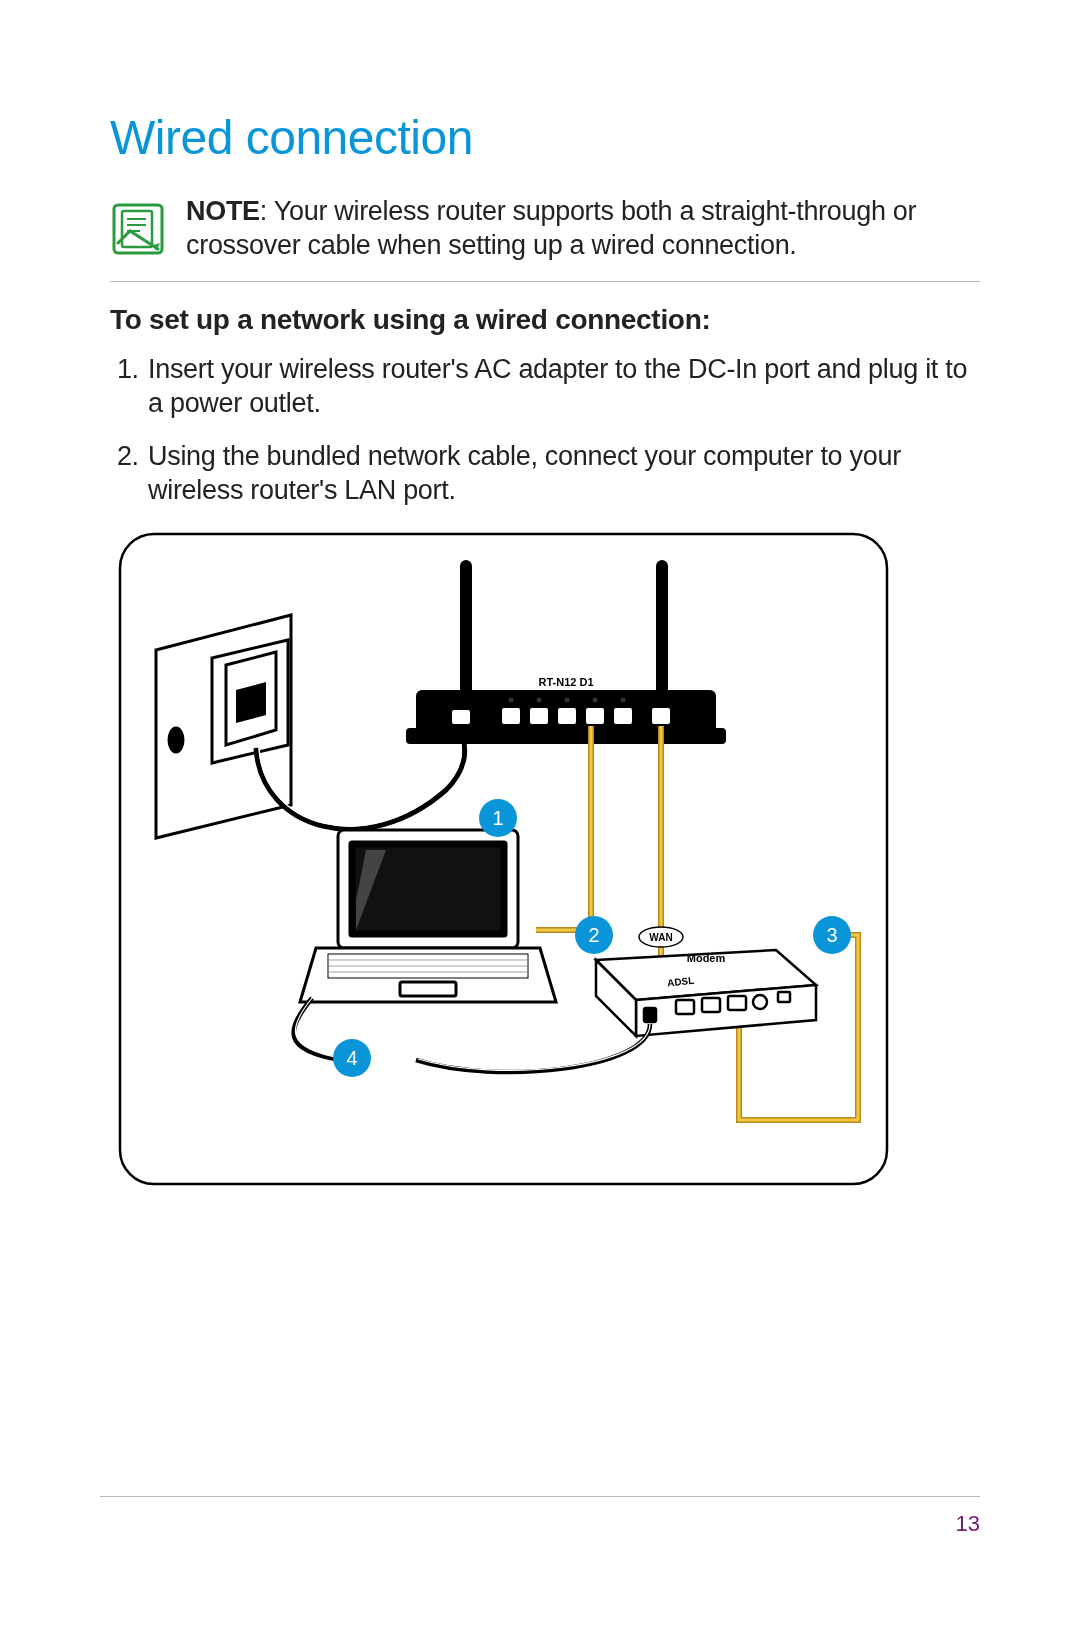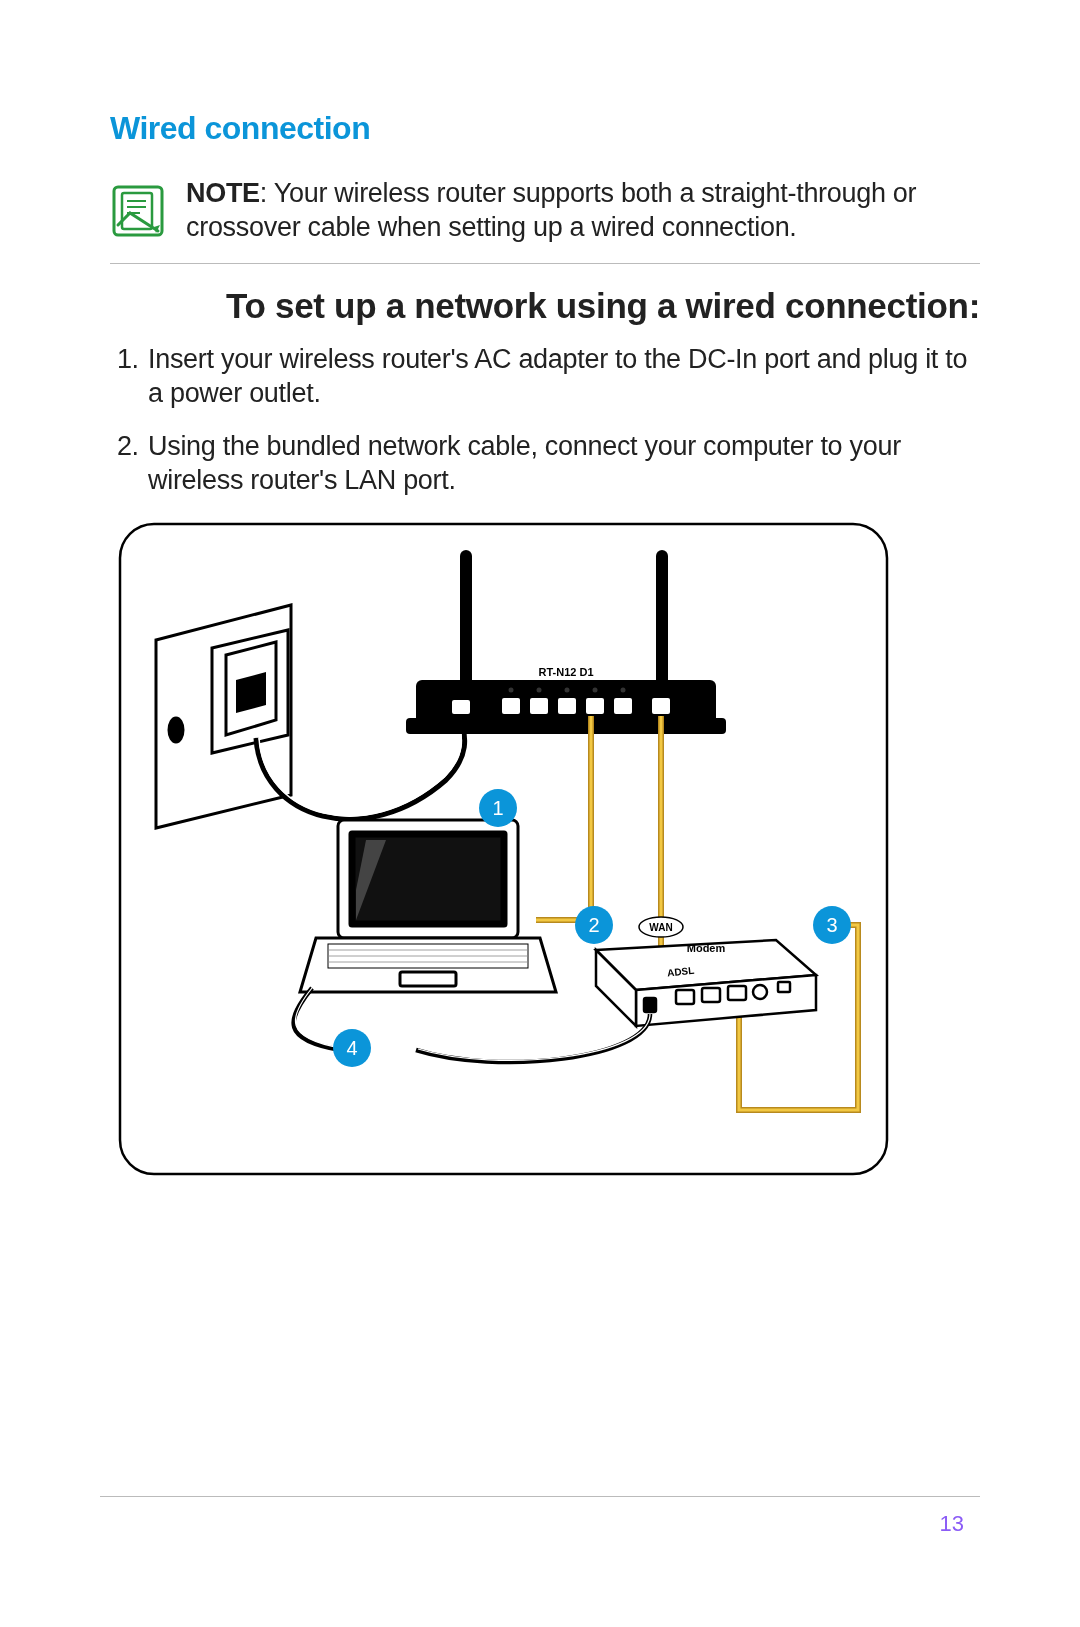--- a/index.html
+++ b/index.html
@@ -10,22 +10,22 @@
     height: 1627px;
     font-family: "Segoe UI", "Myriad Pro", Arial, sans-serif;
     color: #222;
     position: relative;
   }
   .page {
     padding: 110px 100px 0 110px;
   }
   h2.section-title {
     color: #0b95d9;
-    font-weight: 700;
-    font-size: 32px;
+    font-weight: 400;
+    font-size: 48px;
     margin: 0 0 30px 0;
     letter-spacing: -0.5px;
   }
   .note-block {
     display: flex;
     align-items: center;
     gap: 20px;
     margin: 10px 0 18px 0;
   }
   .note-icon {
@@ -40,48 +40,47 @@
   .note-label {
     font-weight: 700;
   }
   .hr {
     border: none;
     border-top: 1px solid #bbb;
     margin: 14px 0 22px 0;
   }
   h3.subheading {
     font-weight: 700;
-    font-size: 35px;
+    font-size: 28px;
     margin: 0 0 16px 0;
     letter-spacing: -0.3px;
-    text-align: right;
   }
   ol.steps {
     margin: 0;
     padding: 0 0 0 36px;
     font-size: 27px;
     line-height: 1.28;
     letter-spacing: -0.3px;
   }
   ol.steps li {
     margin-bottom: 18px;
     padding-left: 2px;
   }
   .diagram-wrap {
     margin: 22px 0 0 6px;
     width: 775px;
     height: 660px;
     position: relative;
   }
   .page-number {
     position: absolute;
-    right: 116px;
+    right: 100px;
     bottom: 90px;
     font-size: 22px;
-    color: #8b5cf6;
+    color: #701a75;
   }
   .footer-line {
     position: absolute;
     left: 100px;
     right: 100px;
     bottom: 130px;
     border-top: 1px solid #bbb;
   }
   .callout-label {
     font: 700 11px sans-serif;

